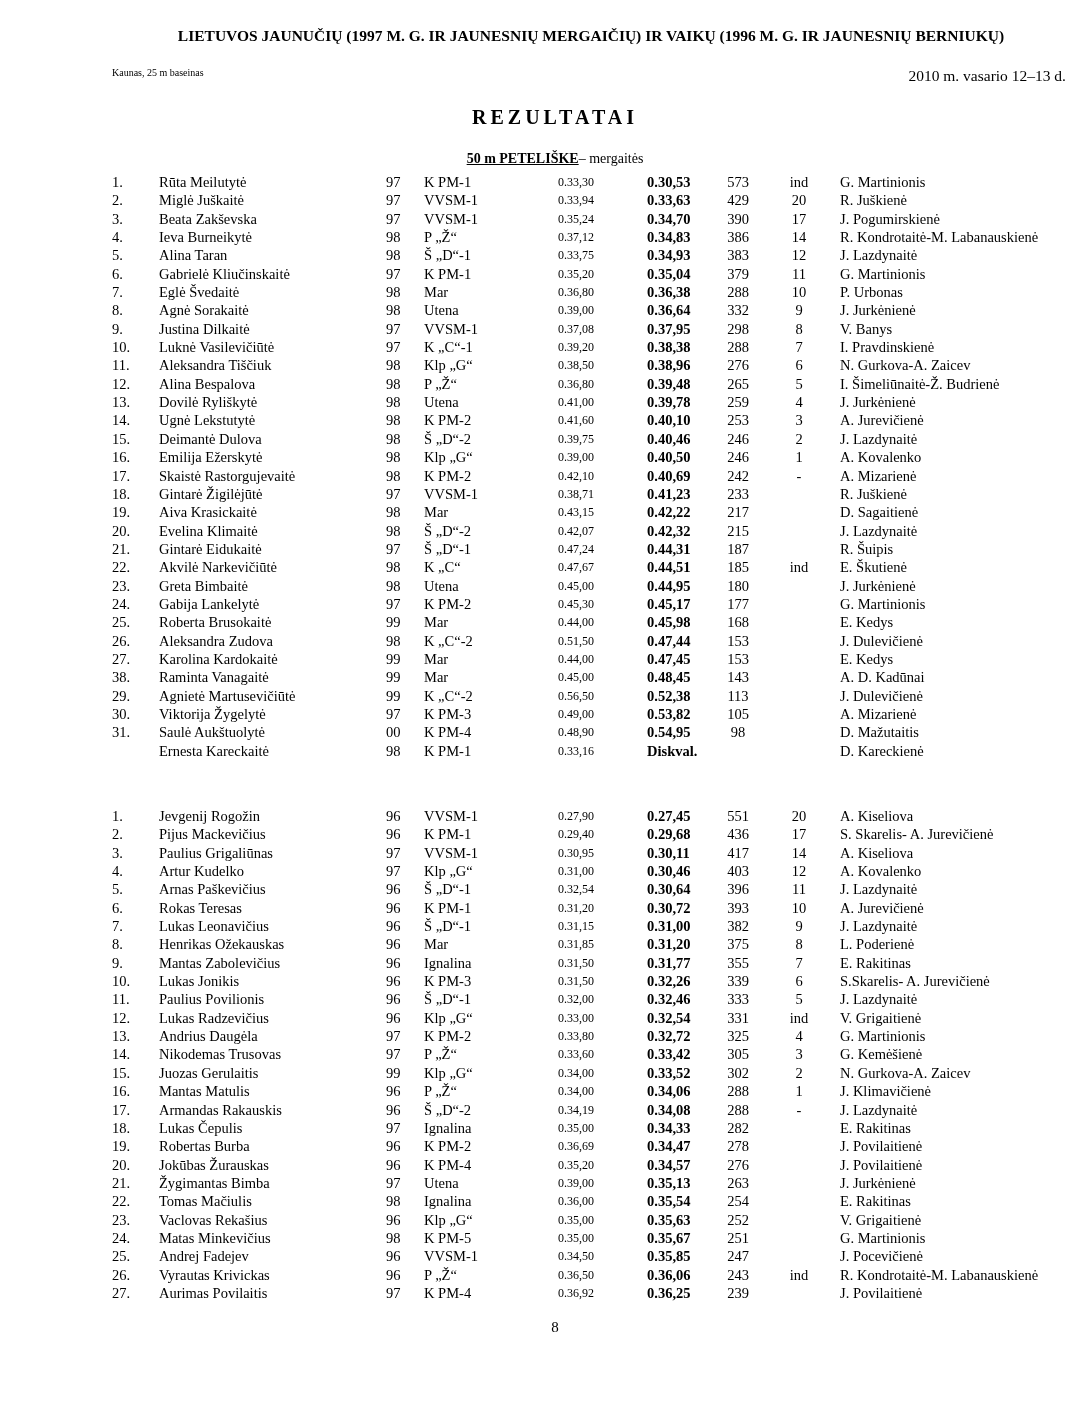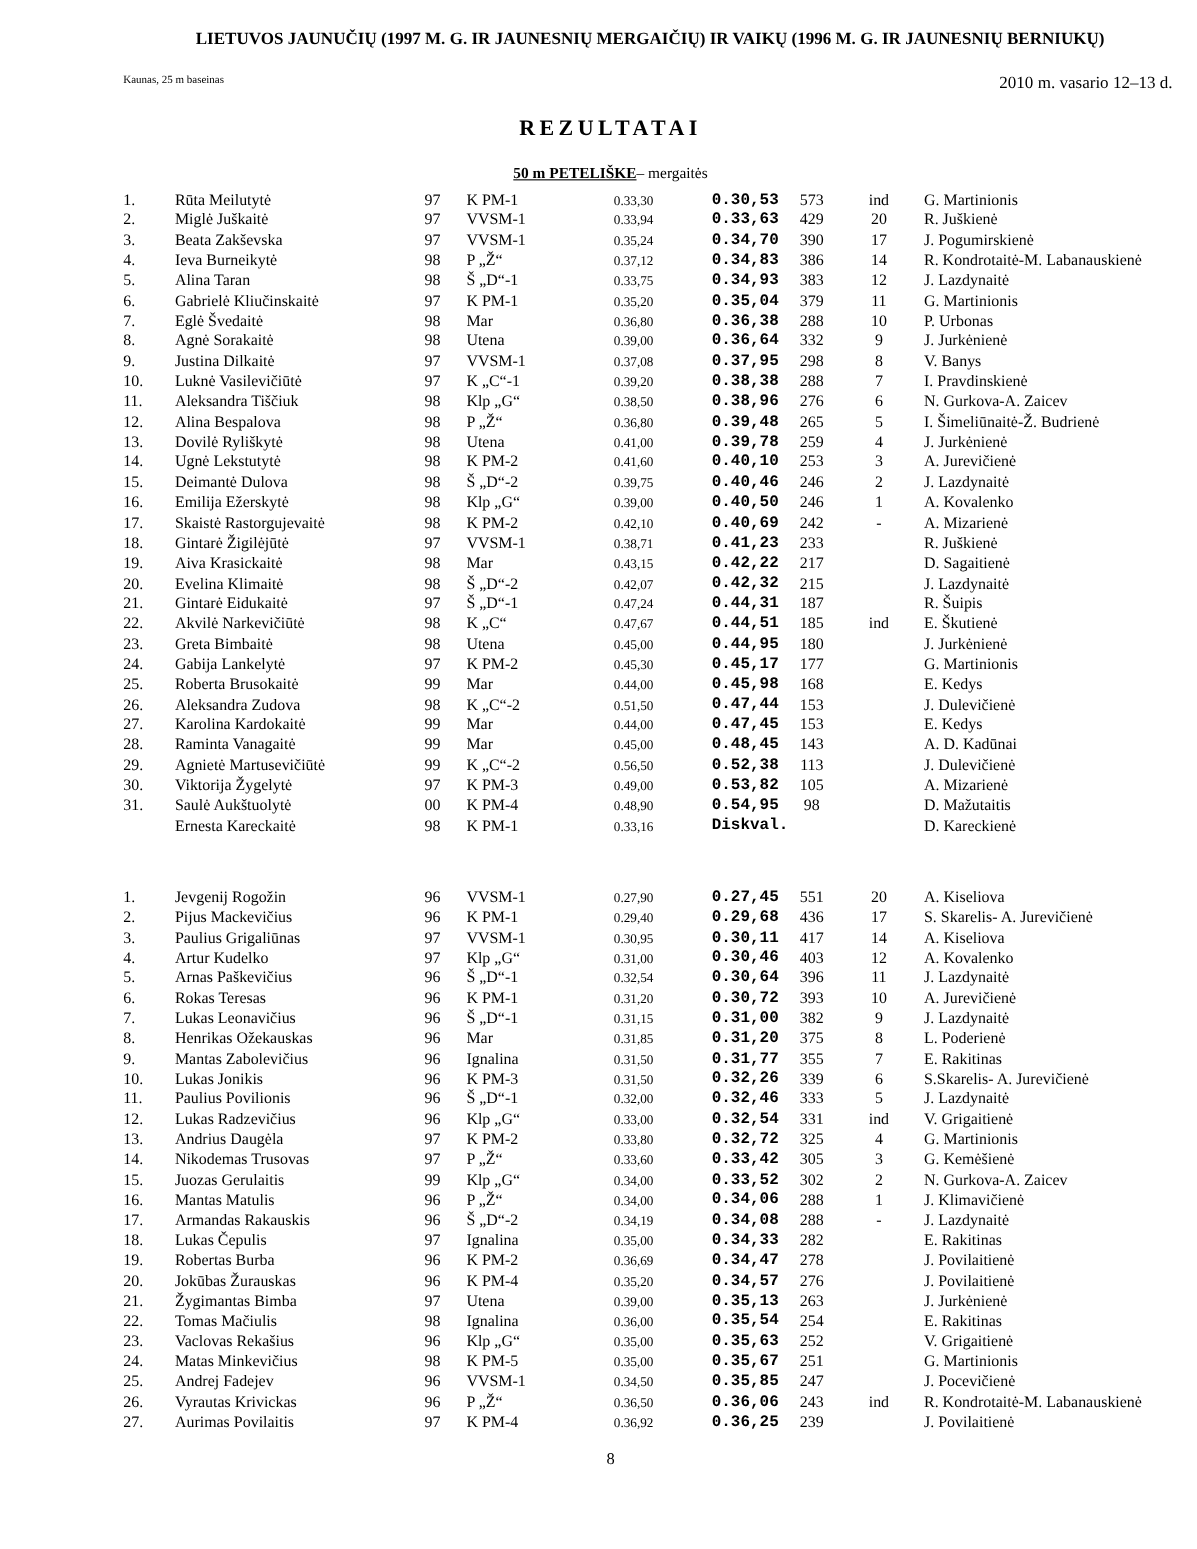--- a/index.html
+++ b/index.html
@@ -19,21 +19,21 @@
   .sec1 { top: 151px; }
   .sec2 { top: 785px; }
   .table { position: absolute; left: 0; width: 1088px; }
   .row { position: relative; height: 18.35px; font-size: 14.5px; line-height: 18px; white-space: nowrap; }
   .row span { position: absolute; top: 0; }
   .c-place { left: 101px; }
   .c-name { left: 148px; }
   .c-year { left: 375px; }
   .c-club { left: 413px; }
   .c-entry { left: 526px; font-size: 12px; margin-left: 21px; }
-  .c-time { left: 636px; font-weight: bold; font-family: Liberation Mono, monospace; }
+  .c-time { left: 636px; font-weight: bold; }
   .c-pts { left: 713px; width: 28px; text-align: center; }
   .c-score { left: 772px; width: 32px; text-align: center; }
   .c-coach { left: 829px; }
   .tbl1 { top: 173px; }
   .tbl2 { top: 807px; }
   .page-num { position: absolute; left: 0; width: 1088px; top: 1319px; text-align: center; font-size: 15px; }
 </style>
 </head>
 <body>
 
@@ -338,21 +338,21 @@
         <span class="c-name">Karolina Kardokaitė</span>
         <span class="c-year">99</span>
         <span class="c-club">Mar</span>
         <span class="c-entry">0.44,00</span>
         <span class="c-time">0.47,45</span>
         <span class="c-pts">153</span>
         <span class="c-score"></span>
         <span class="c-coach">E. Kedys</span>
       </div>
       <div class="row">
-        <span class="c-place">28.</span>
+        <span class="c-place">38.</span>
         <span class="c-name">Raminta Vanagaitė</span>
         <span class="c-year">99</span>
         <span class="c-club">Mar</span>
         <span class="c-entry">0.45,00</span>
         <span class="c-time">0.48,45</span>
         <span class="c-pts">143</span>
         <span class="c-score"></span>
         <span class="c-coach">A. D. Kadūnai</span>
       </div>
       <div class="row">

